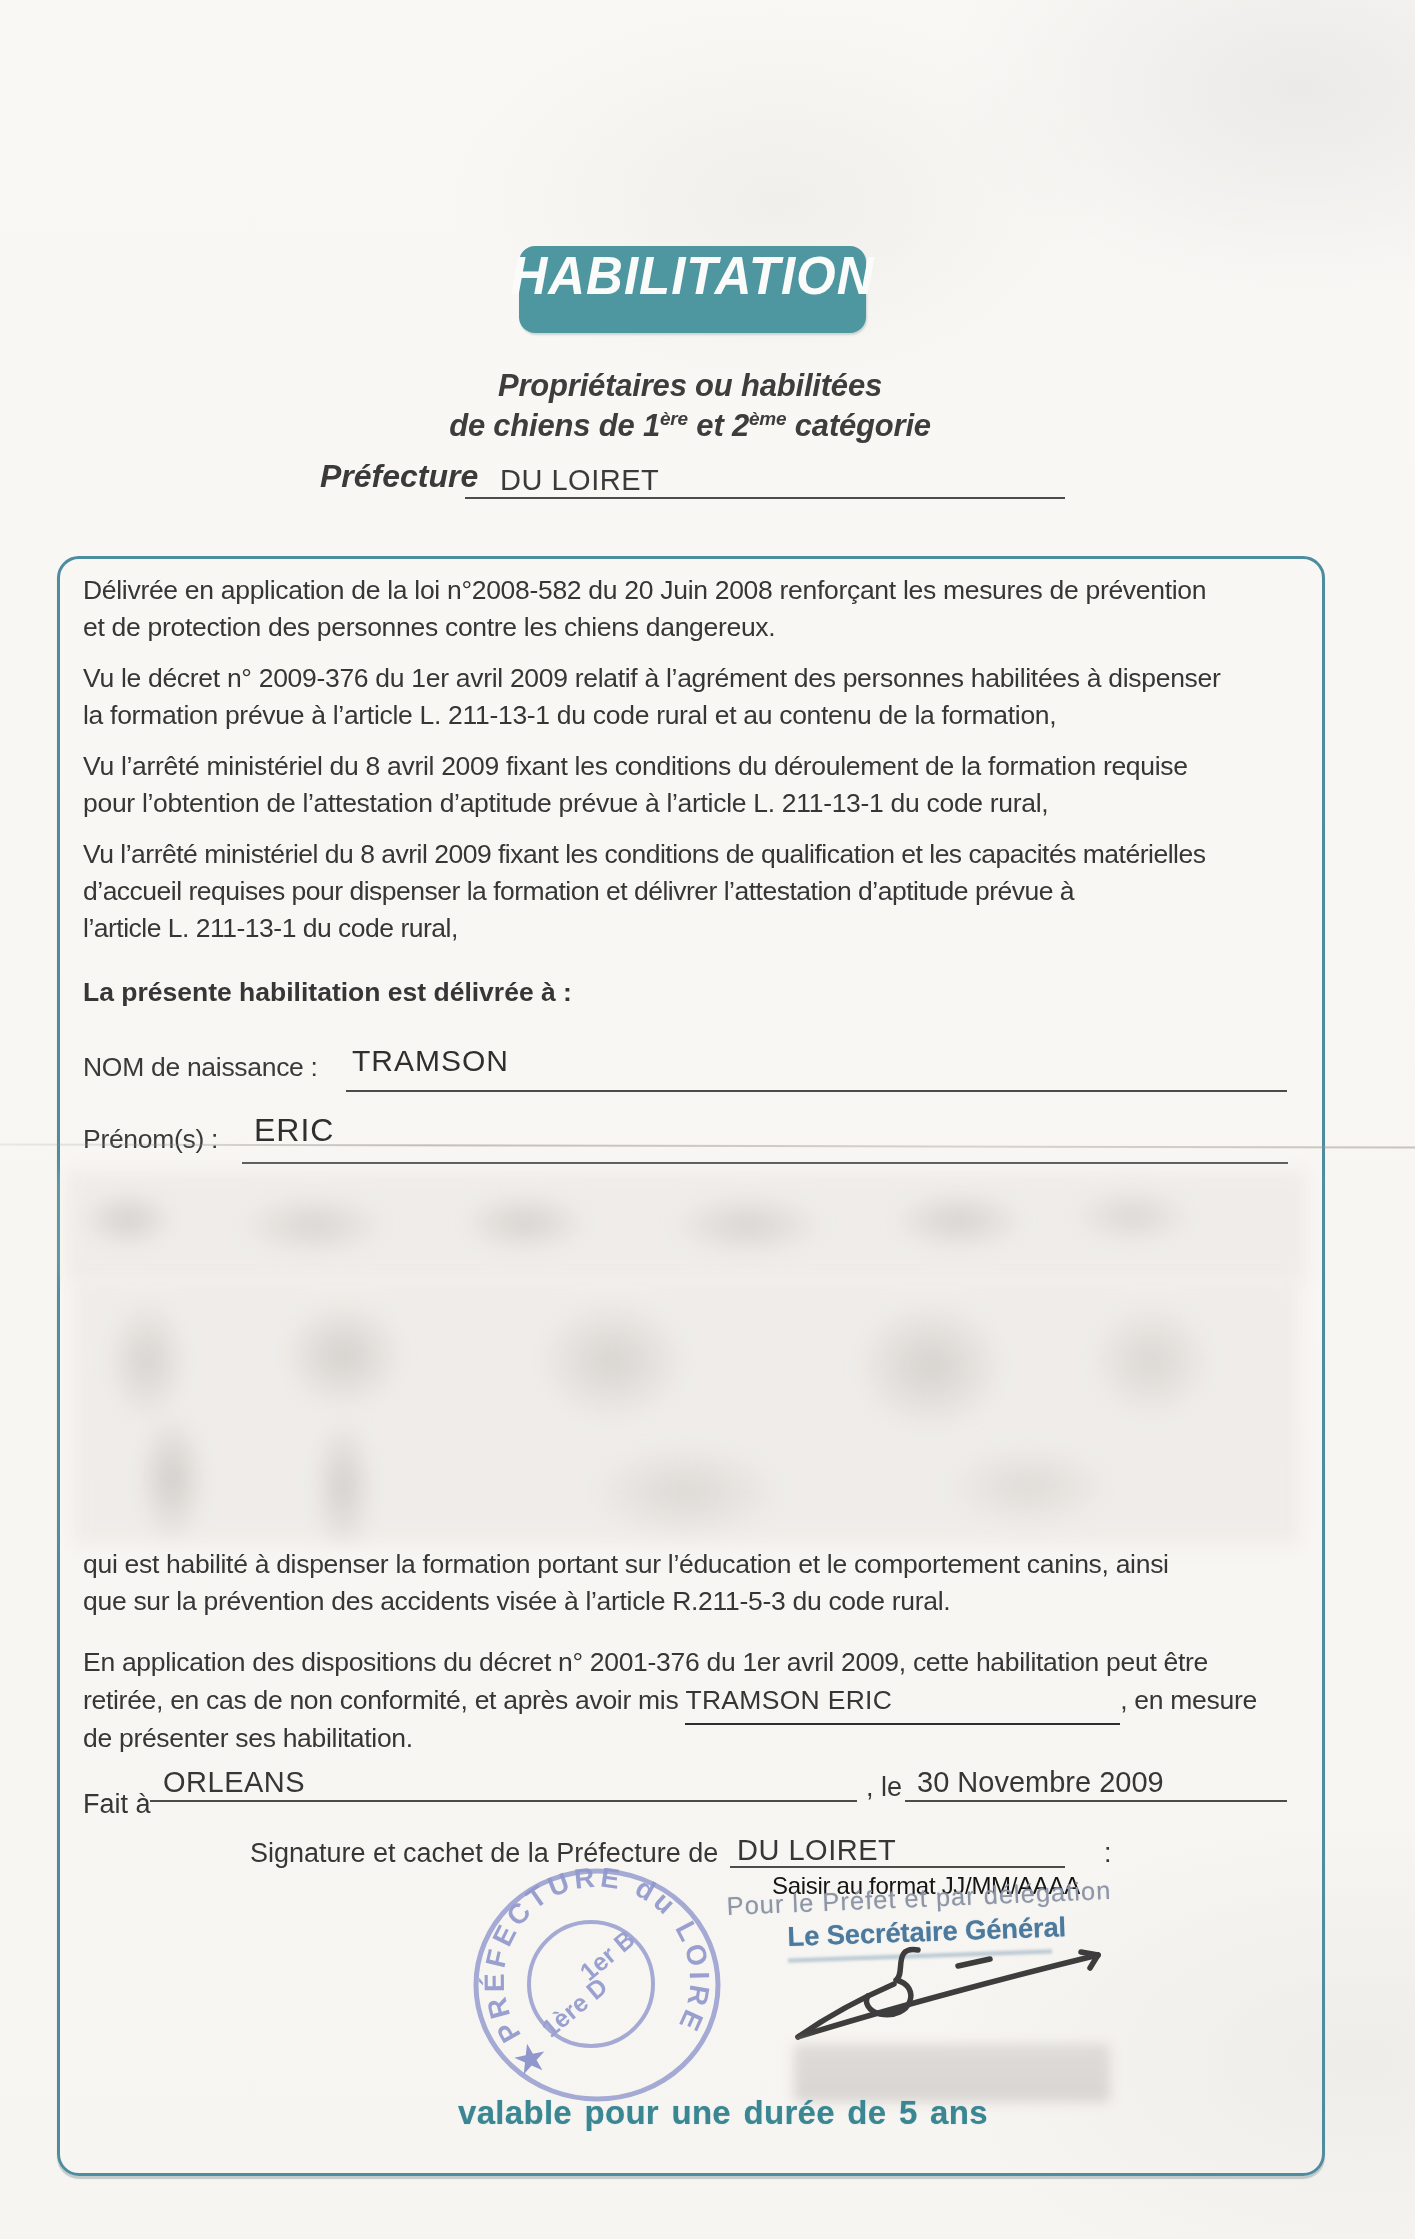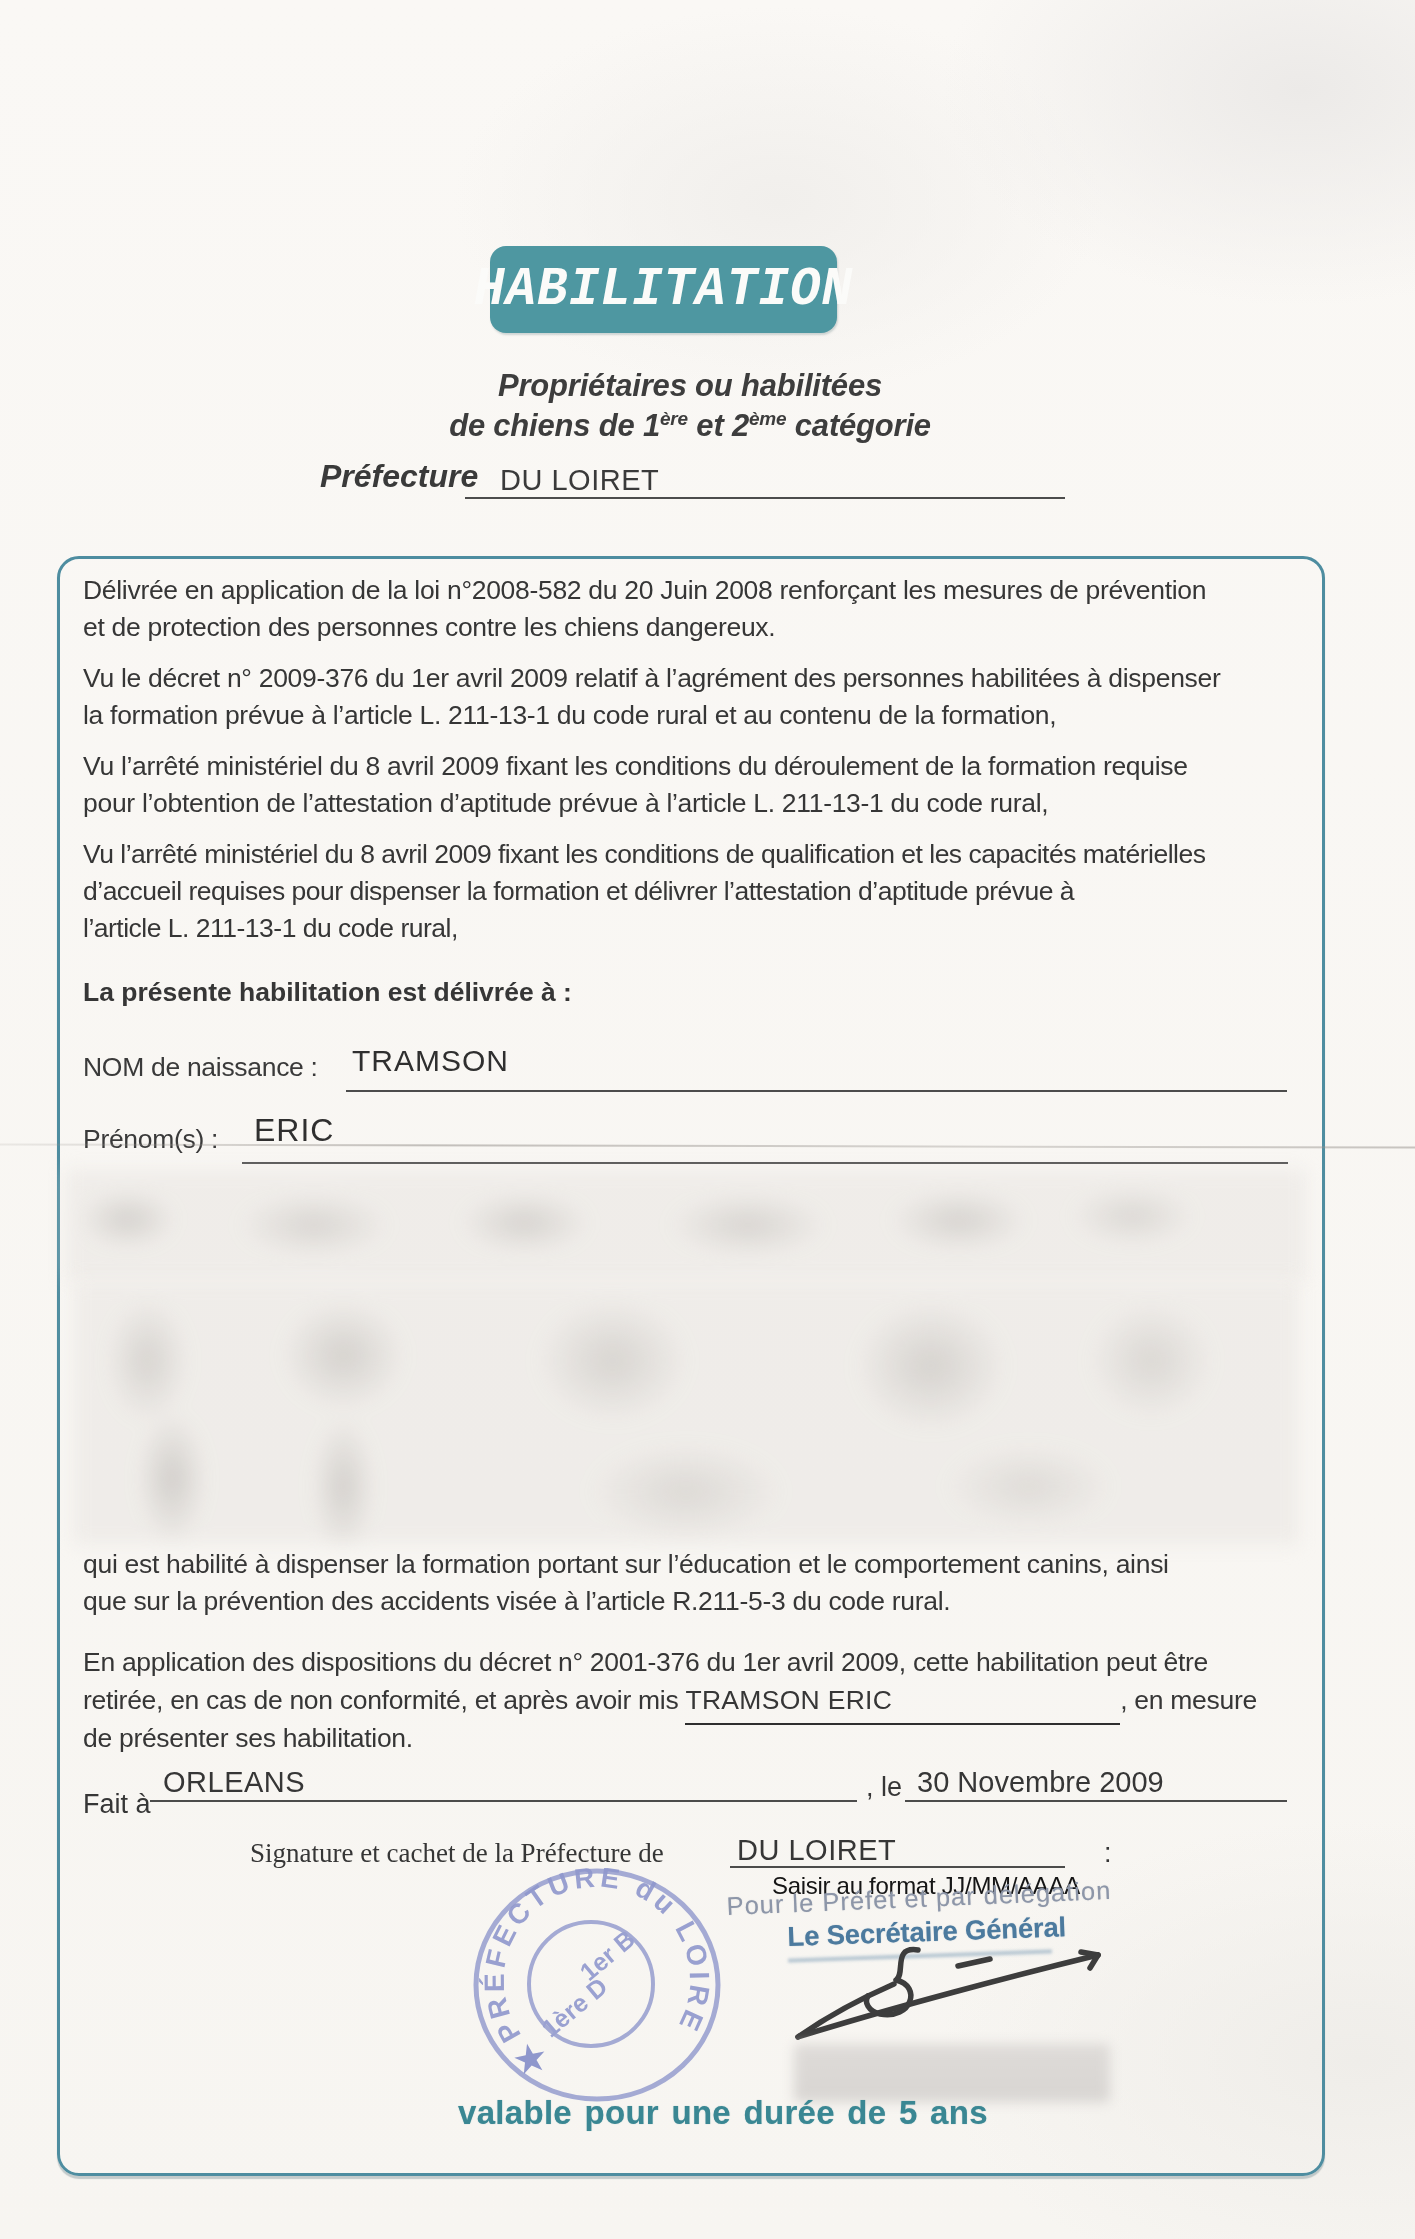--- a/index.html
+++ b/index.html
@@ -13,25 +13,24 @@
       radial-gradient(700px 400px at 96% 92%, #efede9 0%, rgba(239,237,233,0) 60%),
       linear-gradient(#faf8f5, #f7f5f1);
     overflow:hidden;
     font-family:"Liberation Sans","DejaVu Sans",sans-serif;
     color:#363636;
   }
   .abs{position:absolute;}
 
   
   .badge{
-    left:490px;top:246px;width:347px;height:87px;
+    left:519px;top:246px;width:347px;height:87px;
     border-radius:16px;
-    display:flex;align-items:center;justify-content:center;
+    display:flex;align-items:flex-start;justify-content:center;
     box-shadow:1px 2px 2px rgba(80,110,115,.25);
-    font-family:Liberation Mono, monospace;
   }
   .badge span{
     font-size:51px;font-weight:bold;font-style:italic;color:#fbfbf9;
     letter-spacing:1px;transform:scaleY(1.04);
   }
   .subtitle{
     left:340px;width:700px;text-align:center;
     font-weight:bold;font-style:italic;font-size:31px;color:#3d3d3d;
     letter-spacing:-0.2px;
   }
@@ -110,21 +109,21 @@
     filter:blur(6px);
     background:linear-gradient(#dedbd8, #d8d5d2);
     position:absolute;border-radius:4px;
   }
 
   
   .fait-label{left:83px;top:1772px;font-size:27px;position:absolute;margin-top:17px;}
   .fait-value{left:163px;top:1766px;font-size:29px;letter-spacing:.5px;position:absolute;}
   .le-label{left:866px;top:1772px;font-size:27px;position:absolute;}
   .date-value{left:917px;top:1766px;font-size:29px;position:absolute;}
-  .sig-label{left:250px;top:1838px;font-size:27px;position:absolute;font-family:Liberation Serif, serif;}
+  .sig-label{left:250px;top:1838px;font-size:27px;position:absolute;}
   .sig-value{left:737px;top:1834px;font-size:29px;letter-spacing:.5px;position:absolute;}
   .sig-colon{left:1104px;top:1838px;font-size:27px;position:absolute;}
   .hint{left:772px;top:1872px;font-size:24px;color:#151515;position:absolute;letter-spacing:-0.3px;}
   .delegation{
     left:726px;top:1892px;position:absolute;
     font-size:25.5px;letter-spacing:1px;color:#8d96a8;
     transform:rotate(-2.4deg);transform-origin:left top;
     text-shadow:0 0 1px rgba(141,150,168,.5);
   }
   .secretaire{

